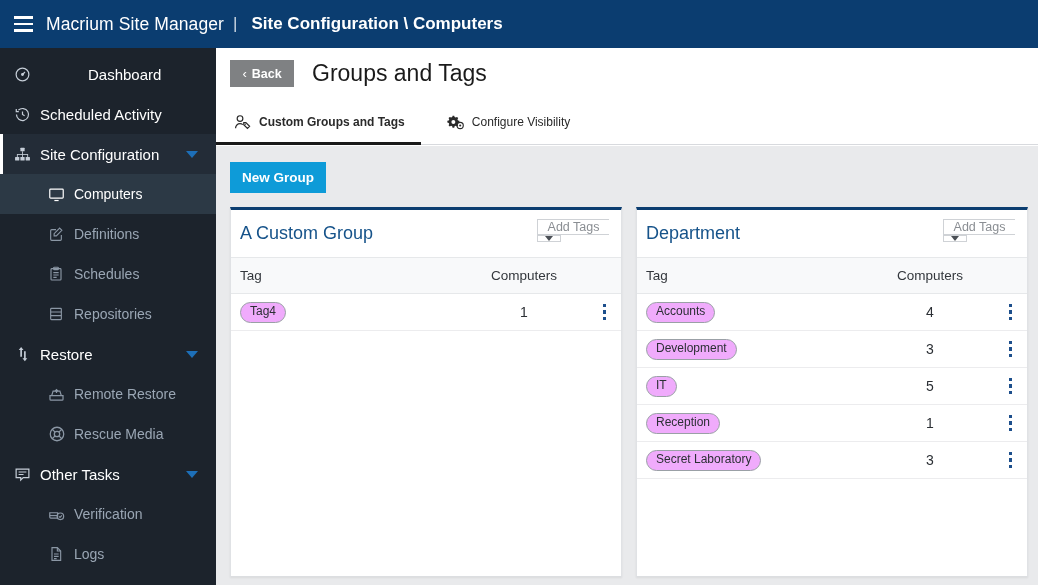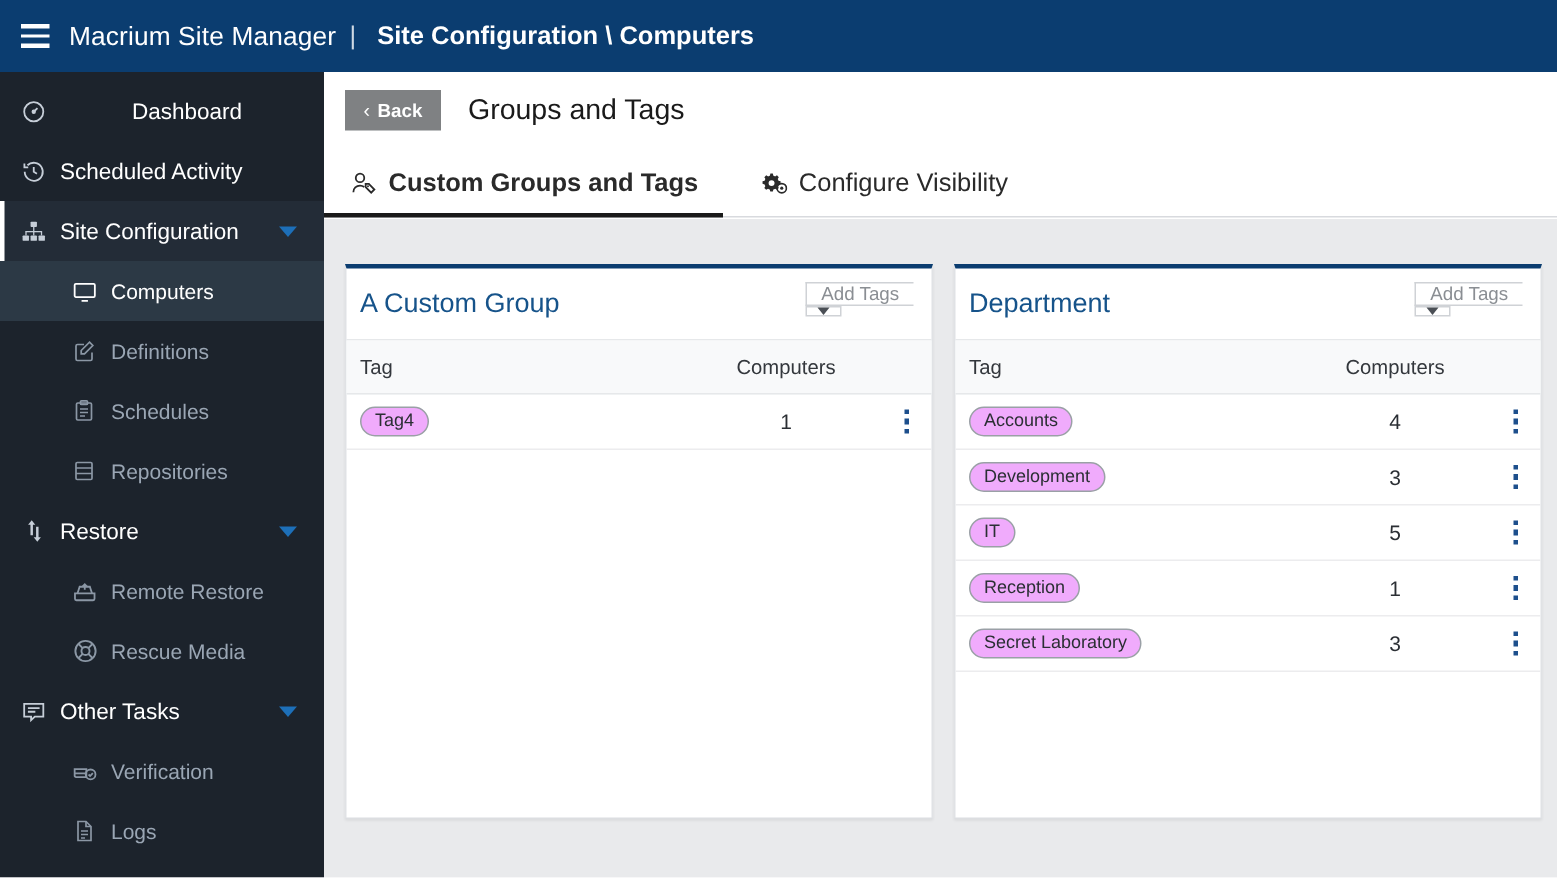--- a/index.html
+++ b/index.html
@@ -80,32 +80,32 @@
   }
   #back-btn {
     background: #7f8183; color: #ffffff;
     font-size: 12.5px; font-weight: bold;
     height: 27px; min-width: 64px;
     display: flex; align-items: center; justify-content: center; gap: 5px;
     cursor: pointer; padding: 0 11px;
   }
   #back-btn .chev { font-size: 13px; font-weight: normal; }
   #page-title {
-    font-size: 19px; color: #1a1a1a; margin-left: 18px; white-space: nowrap;
+    font-size: 23px; color: #1a1a1a; margin-left: 18px; white-space: nowrap;
   }
   #tabbar {
     height: 45px; display: flex; align-items: stretch;
     border-bottom: 1px solid #d8dade;
     background: #ffffff;
     padding-left: 14px;
   }
   .tab {
     display: flex; align-items: center; gap: 8px;
     padding: 0 16px 0 4px; cursor: pointer;
-    font-size: 17px; color: #2a2a2a;
+    font-size: 12px; color: #2a2a2a;
     position: relative;
   }
   .tab + .tab { margin-left: 22px; }
   .tab.active { font-weight: bold; }
   .tab.active::after {
     content: ""; position: absolute; left: -14px; right: 0; bottom: -1px;
     height: 3px; background: #1a1a1a;
   }
   .tab .ticon { display: flex; align-items: center; color: #2a2a2a; }
 
@@ -386,20 +386,21 @@
           <path d="M19.1 13.2l1.2.35.15 1.5 1.1.55-.45 1.45-1.2.05-.7 1.05.5 1.1-1.2.9-1-.7-1.2.3-.4 1.15-1.5-.15-.3-1.2-1.05-.7 .05 .0 1.1-.5-.1-1.2 1.2-.85.95.75 1.2-.35.35-1.2 1.3 .05zM17.4 16.6a1.6 1.6 0 1 0-.05 3.2 1.6 1.6 0 0 0 .05-3.2z" opacity="0"></path>
           <circle cx="18.6" cy="16.2" r="4.4" fill="none" stroke="currentColor" stroke-width="1.6"></circle>
           <circle cx="18.6" cy="16.2" r="1.5" fill="currentColor"></circle>
         </svg>
       </span>
       <span>Configure Visibility</span>
     </div>
   </div>
 
   <div id="panel">
+    <div id="newgroup">New Group</div>
 
     <div id="cards">
 
       <div class="card">
         <div class="card-head">
           <div class="card-title">A Custom Group</div>
           <div class="addtags">
             <div class="main">Add Tags</div>
             <div class="drop">
               <i></i>

